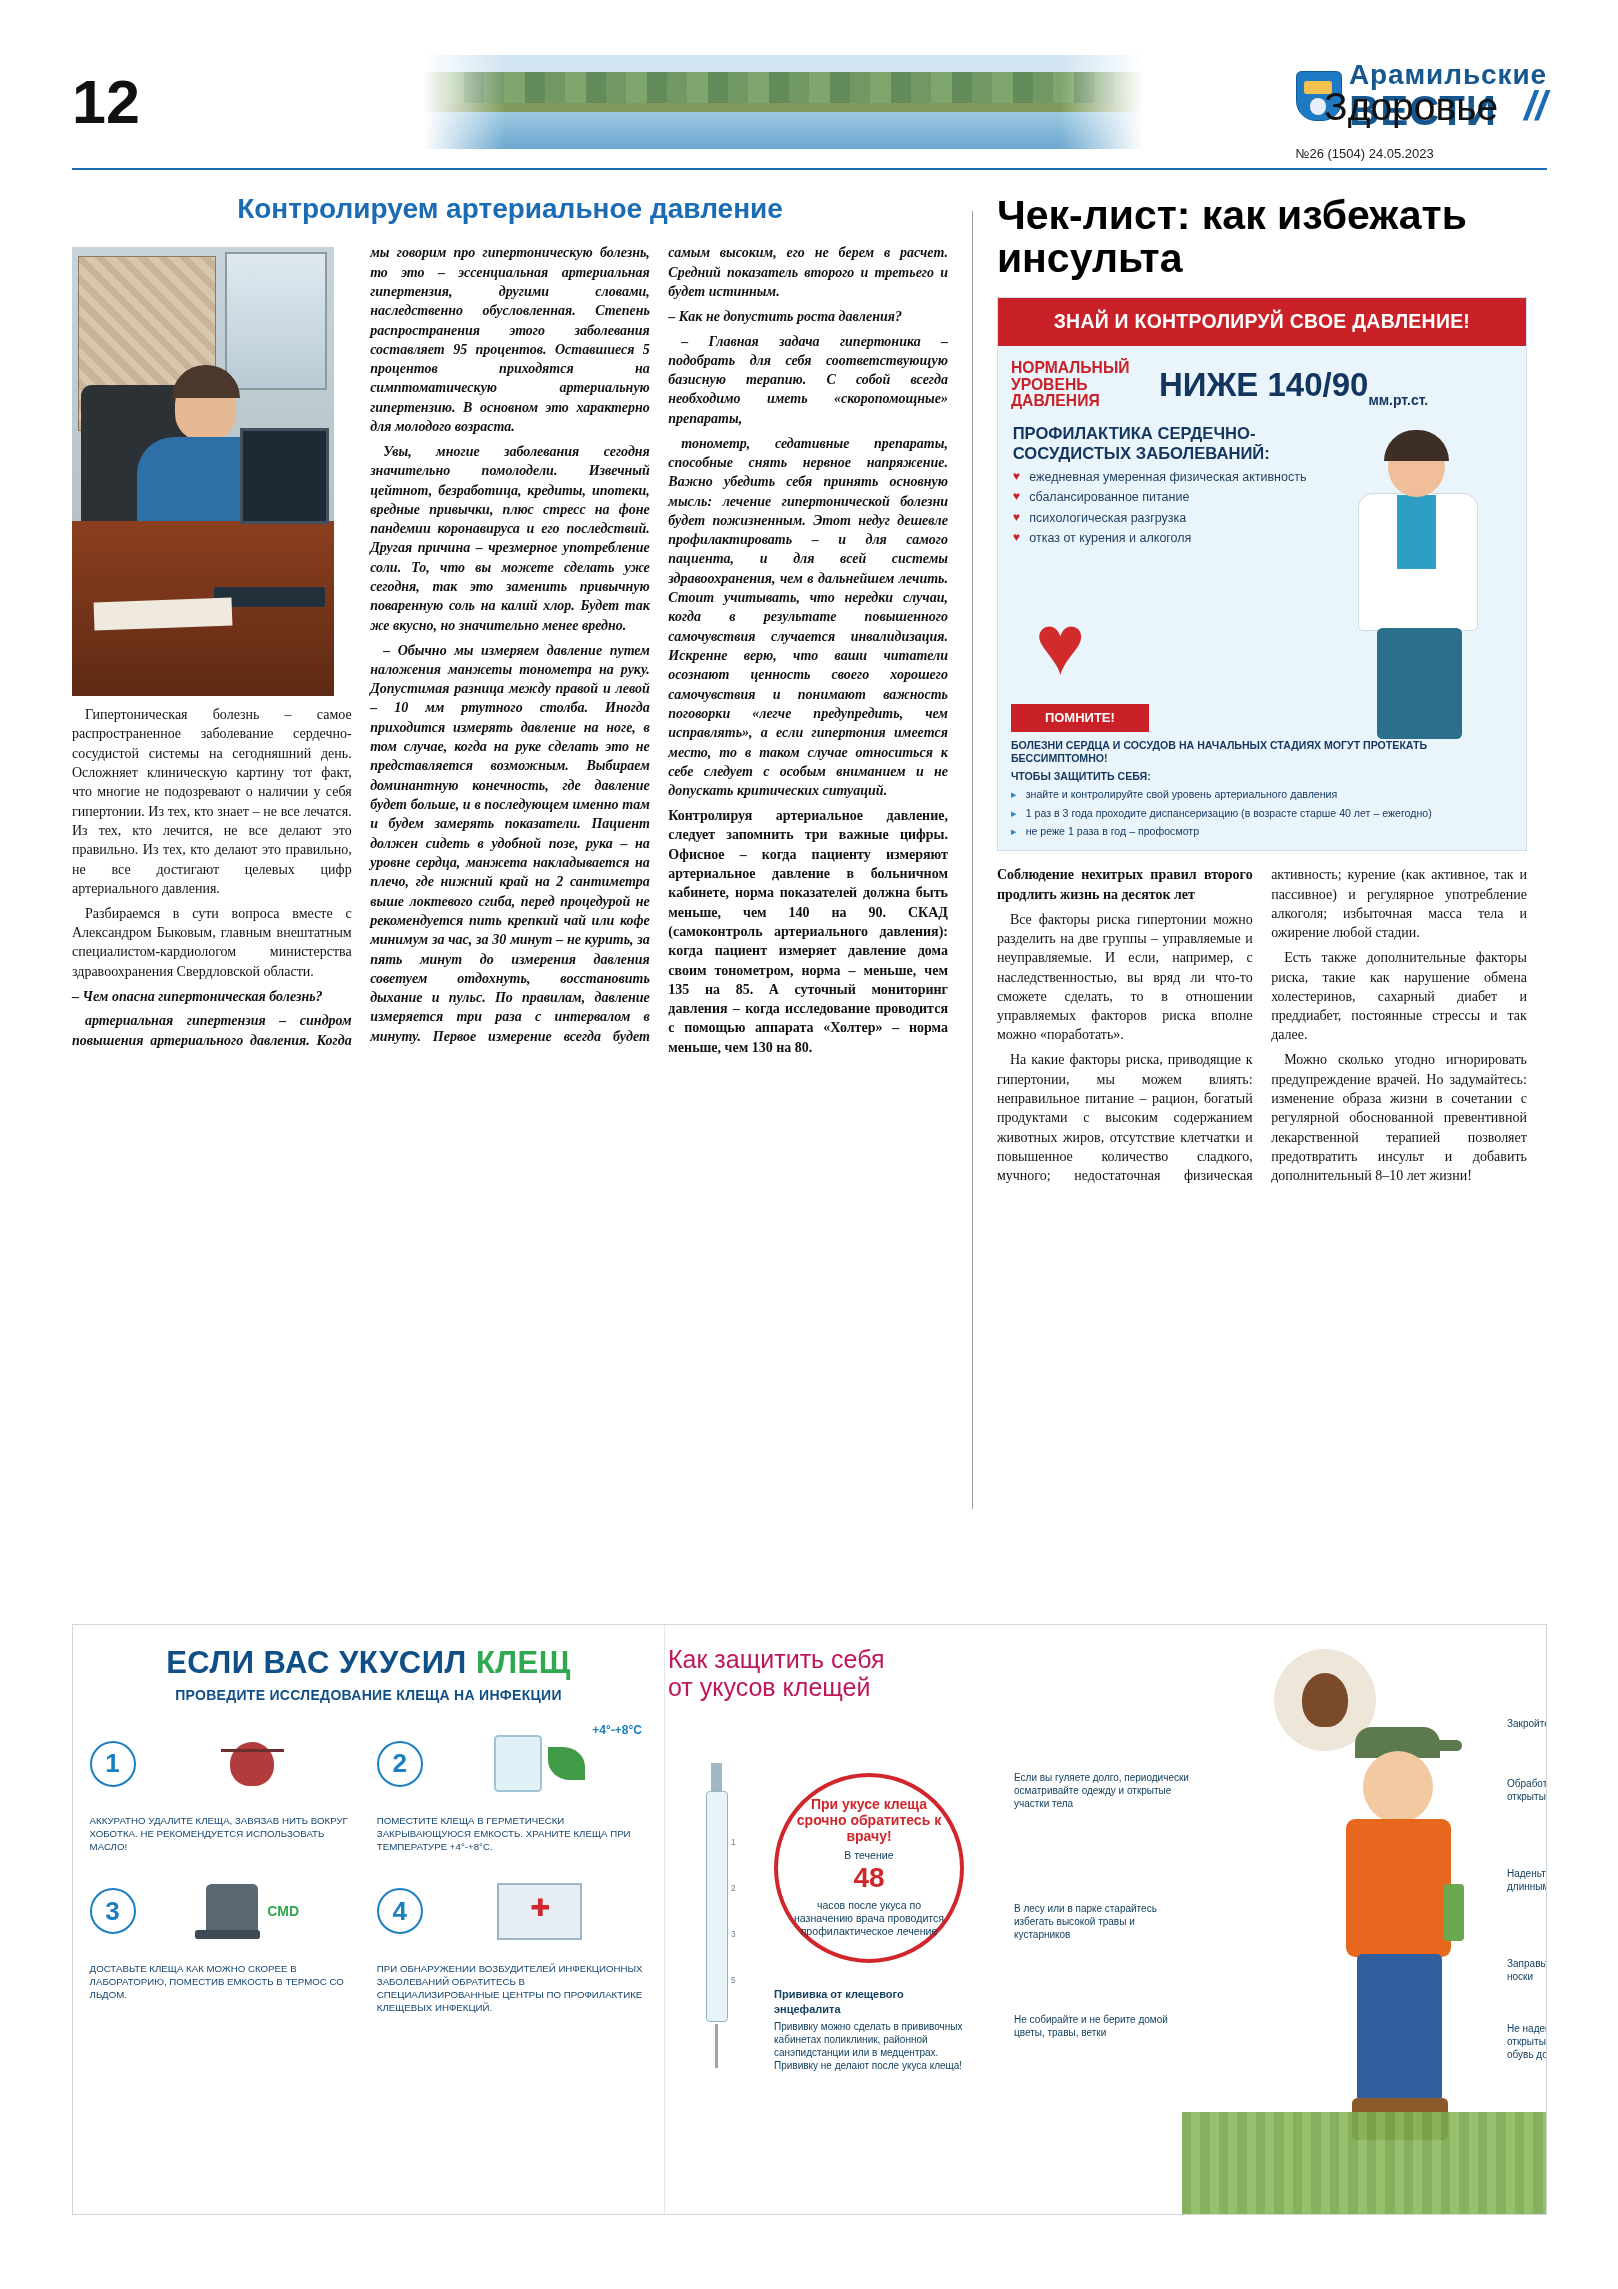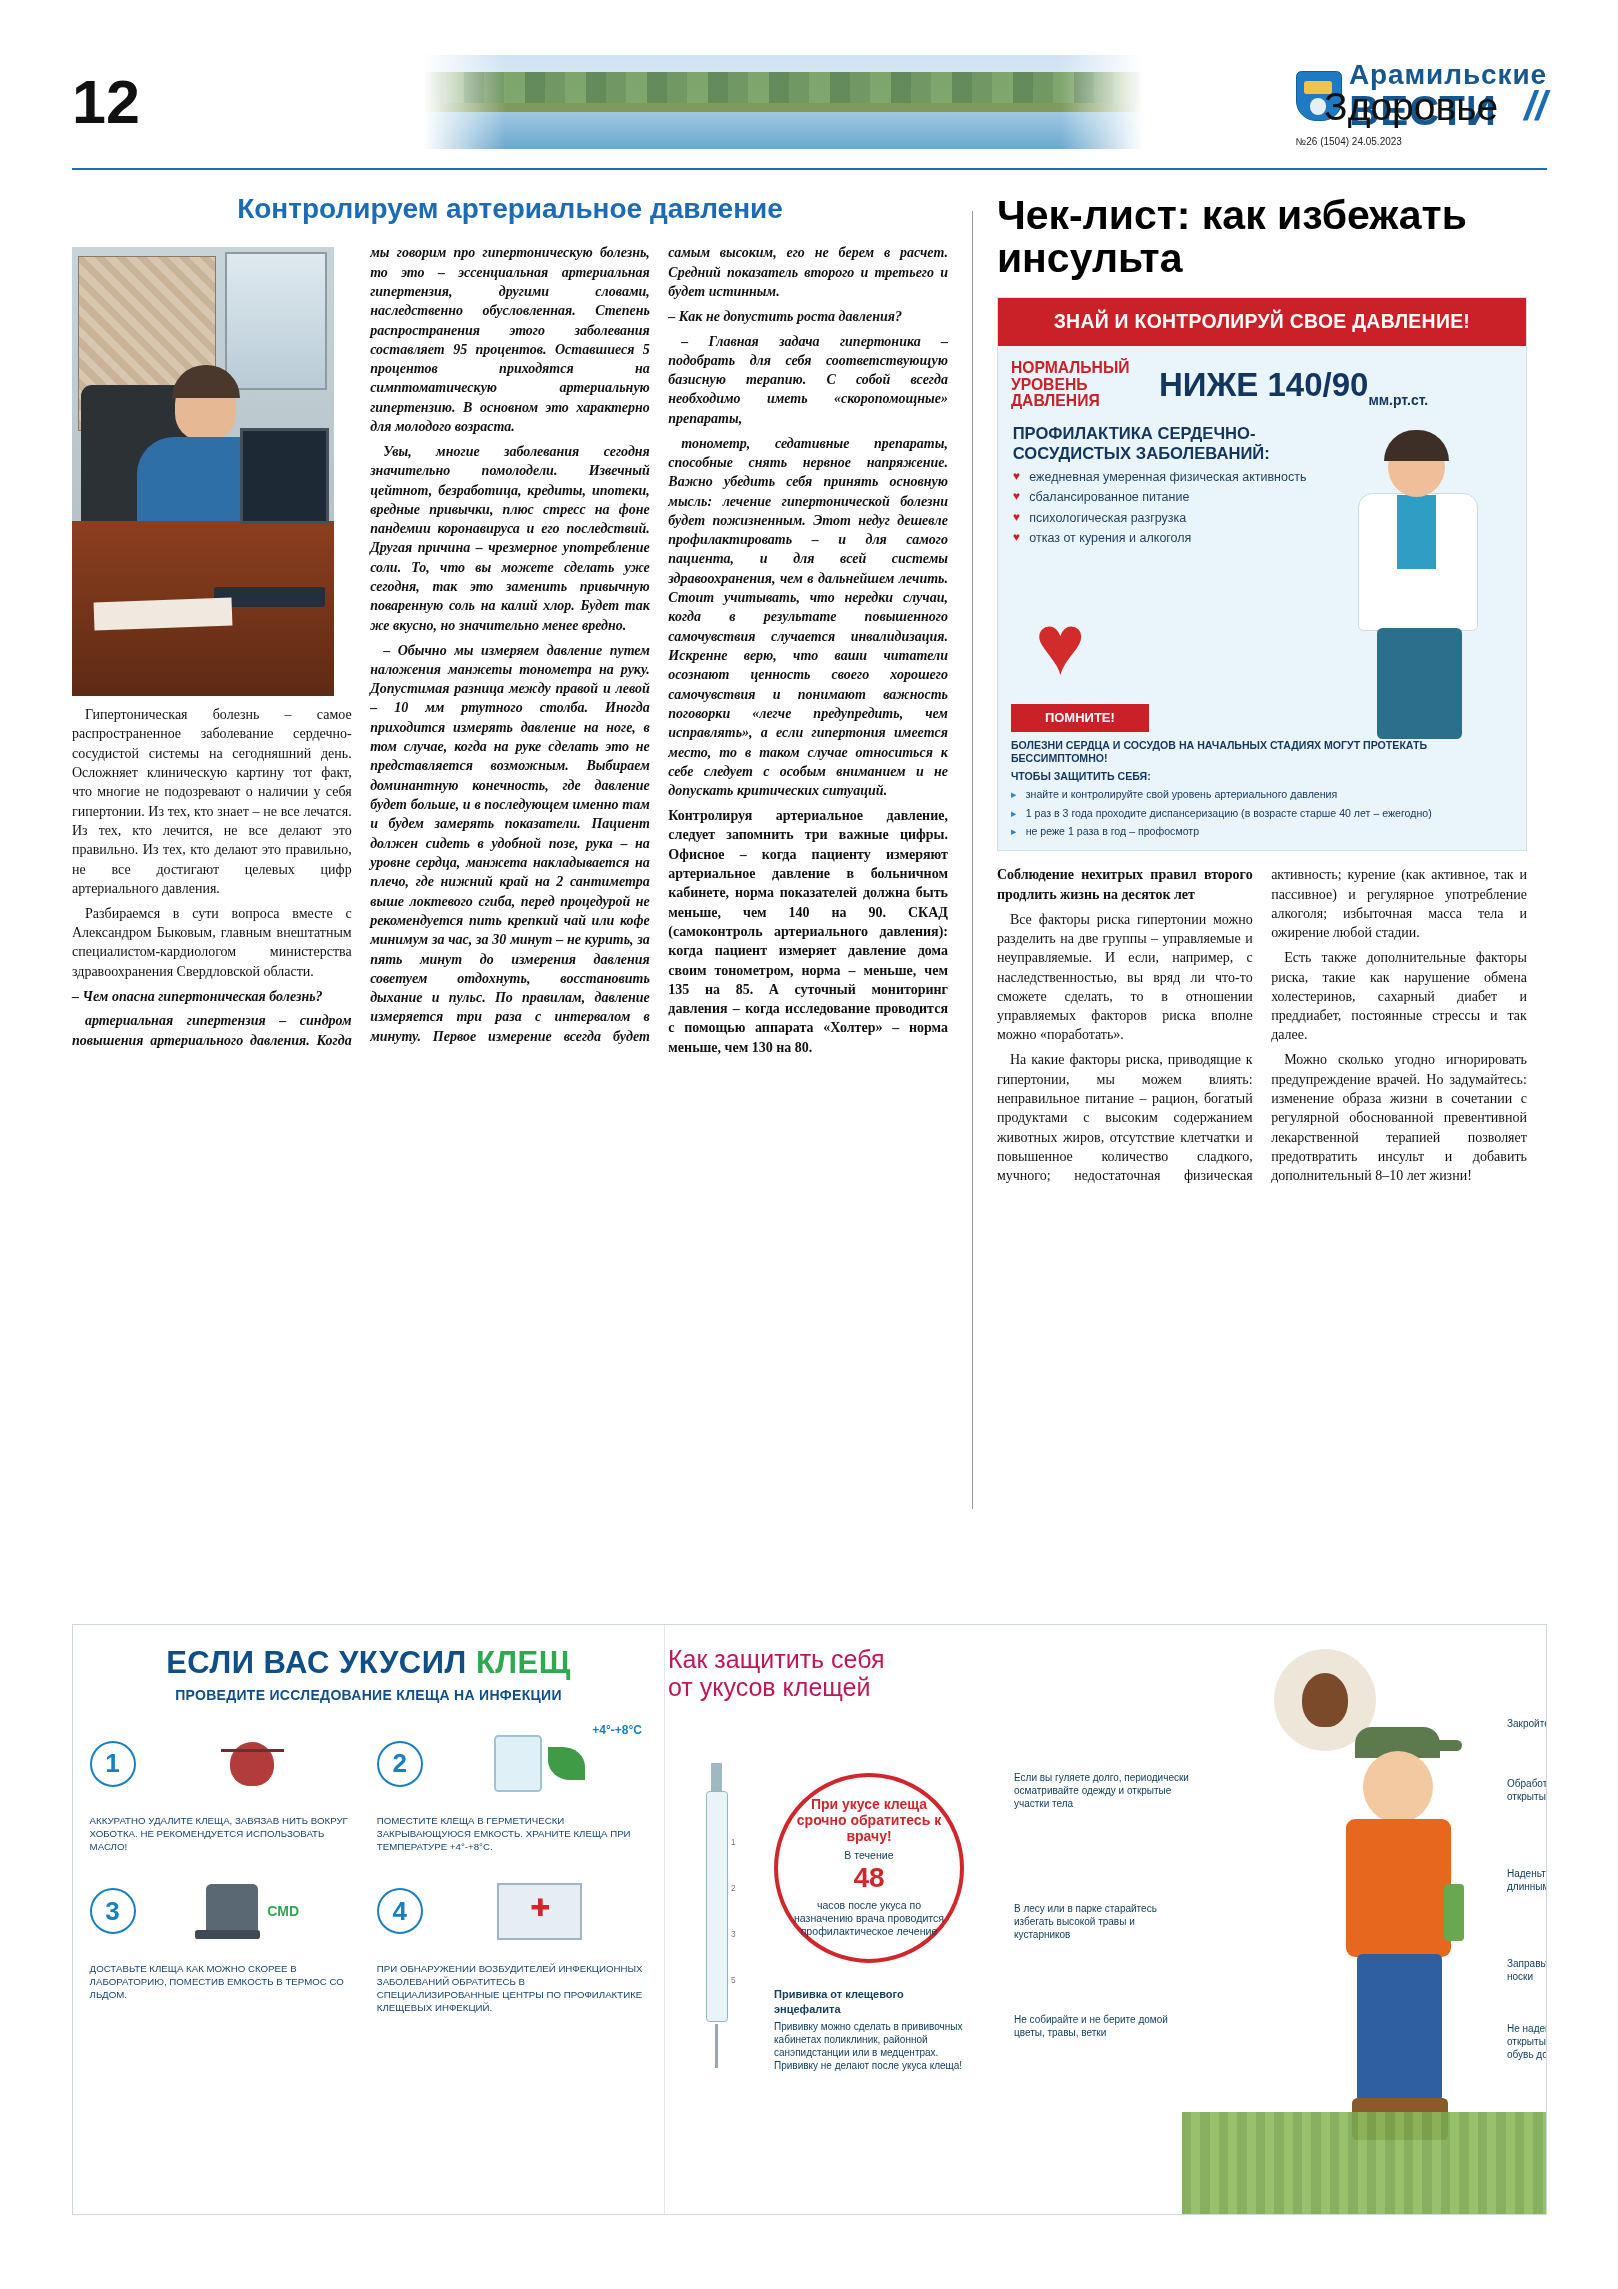--- a/index.html
+++ b/index.html
@@ -72,23 +72,23 @@
   .logo-bottom {
     font-family: "Liberation Sans", sans-serif;
     font-weight: bold;
     font-size: 42px;
     letter-spacing: 0.9px;
     color: #17578f;
     margin-top: 1.8px;
   }
   .issue-line {
     font-family: "Liberation Sans", sans-serif;
-    font-size: 10px;
+    font-size: 13px;
     color: #222;
-    margin-top: 6px;
+    margin-top: 16px;
   }
   .header-photo {
     position: absolute;
     left: 351px; top: 0;
     width: 720px; height: 94px;
     overflow:hidden;
     z-index:1;
   }
   .hp-sky { position:absolute; inset:0; background: linear-gradient(#cfe3f2, #eaf2f8); }
   .hp-trees {

